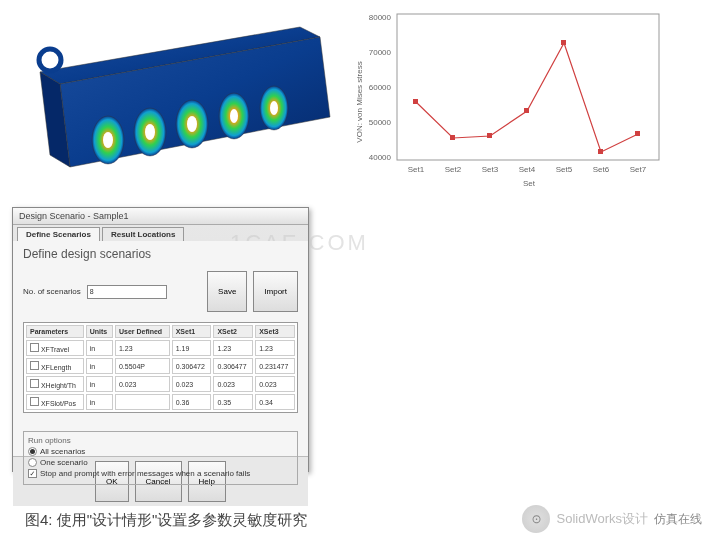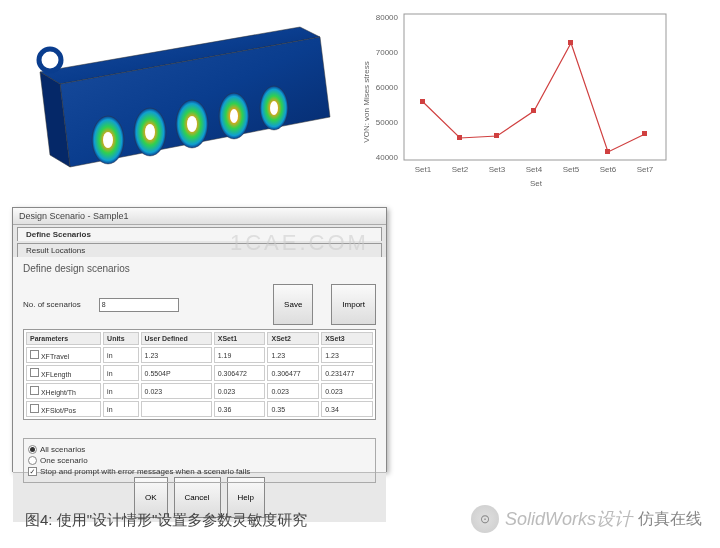--- a/index.html
+++ b/index.html
@@ -6,87 +6,87 @@
     body {
       width: 720px;
       height: 548px;
       background: #ffffff;
       font-family: Arial, "Microsoft YaHei", sans-serif;
       position: relative;
     }
     .top-row {
       display: flex;
       padding: 2px 10px 0 10px;
-      gap: 16px;
+      gap: 9px;
       align-items: center;
     }
     .fea-model {
       width: 330px;
       height: 190px;
       position: relative;
     }
     .chart-container {
       width: 320px;
       height: 190px;
       position: relative;
     }
     .chart-svg {
       width: 100%;
       height: 100%;
     }
     .dialog-container {
       margin: 15px 0 0 12px;
-      width: 375px;
+      width: 297px;
       height: 265px;
       border: 1px solid #888;
       background: linear-gradient(to bottom, #e8e8e8, #d8d8d8);
       box-shadow: 2px 2px 5px rgba(0,0,0,0.3);
       font-size: 8px;
       color: #333;
     }
     .dialog-header {
       background: linear-gradient(to bottom, #fafafa, #e0e0e0);
       padding: 3px 6px;
       font-size: 9px;
       color: #444;
       border-bottom: 1px solid #aaa;
     }
     .dialog-tabs {
       display: flex;
       padding: 2px 4px 0 4px;
       gap: 2px;
-      flex-direction: column;
     }
     .tab {
       padding: 2px 8px;
       font-size: 8px;
       border: 1px solid #999;
       background: #e8e8e8;
       border-bottom: none;
+      font-weight: bold;
     }
     .tab.active {
       background: #f5f5f5;
       font-weight: bold;
     }
     .dialog-body {
       padding: 6px 10px;
       background: #f5f5f5;
       height: 215px;
       position: relative;
     }
     .section-label {
-      font-size: 10px;
+      font-size: 12px;
       color: #555;
-      margin-bottom: 10px;
+      margin-bottom: 4px;
     }
     .scenario-row {
       display: flex;
       align-items: center;
-      gap: 18px;
-      margin: 4px 0;
+      gap: 6px;
+      margin: 10px 0;
     }
     .dropdown {
       width: 80px;
       height: 14px;
       border: 1px solid #888;
       background: #fff;
       font-size: 7px;
       padding: 0 2px;
       display: flex;
       align-items: center;
@@ -167,26 +167,25 @@
       height: 28px;
       border-radius: 50%;
       background: radial-gradient(circle, #e0e0e0, #ccc);
       display: flex;
       align-items: center;
       justify-content: center;
       font-size: 12px;
       color: #888;
     }
     .wm-text1 {
-      font-size: 18px;
+      font-size: 13px;
       color: #bbb;
-      font-style: italic;
     }
     .wm-text2 {
-      font-size: 16px;
+      font-size: 12px;
       color: #888;
     }
     .checkbox-sym { width:9px; height:9px; border:1px solid #888; background:#fff; display:inline-block; }
     .radio-sym { width:9px; height:9px; border:1px solid #888; border-radius:50%; background:#fff; display:inline-flex; align-items:center; justify-content:center; }
     .radio-sym.sel::after { content:""; width:5px; height:5px; background:#333; border-radius:50%; }
     .check-sym { width:9px; height:9px; border:1px solid #888; background:#fff; display:inline-flex; align-items:center; justify-content:center; font-size:7px; color:#333; }
   </style>
 </head>
 <body>
 
@@ -329,20 +328,21 @@
         <td>in</td>
         <td></td>
         <td>0.36</td>
         <td>0.35</td>
         <td>0.34</td>
       </tr>
     </tbody>
       </table>
 
     <div class="run-options">
+      <div class="legend">Run options</div>
       <div class="radio-row">
         <span class="radio-sym sel"></span>
         <span>All scenarios</span>
       </div>
       <div class="radio-row">
         <span class="radio-sym"></span>
         <span>One scenario</span>
       </div>
       <div class="radio-row">
         <span class="check-sym">✓</span>

